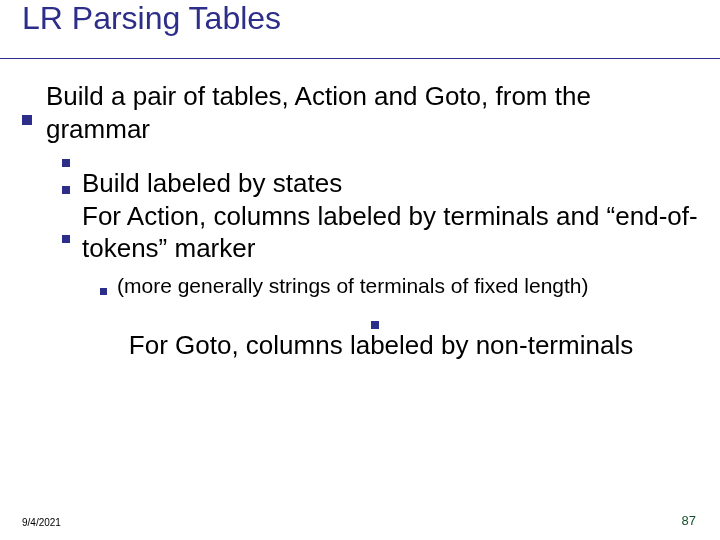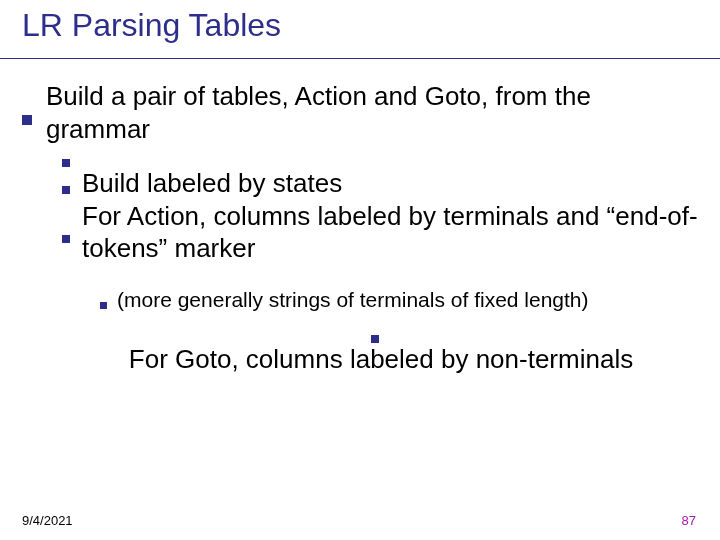--- a/index.html
+++ b/index.html
@@ -13,21 +13,21 @@
     position: relative;
   }
   .slide {
     width: 720px;
     height: 540px;
     position: relative;
     box-sizing: border-box;
   }
   .title {
     position: absolute;
-    top: 7px;
+    top: 0;
     left: 22px;
     font-size: 32px;
     color: #2d2d8a;
     font-weight: normal;
   }
   .underline {
     position: absolute;
     top: 58px;
     left: 0;
     width: 720px;
@@ -75,40 +75,40 @@
   }
   .lvl2 {
     margin-left: 40px;
   }
   .lvl2-text {
     font-size: 26px;
     line-height: 1.25;
   }
   .lvl3 {
     margin-left: 78px;
-    margin-top: 22px;
+    margin-top: 8px;
     margin-bottom: 6px;
   }
   .lvl3-text {
     font-size: 21px;
     line-height: 1.25;
   }
   .footer-date {
     position: absolute;
     bottom: 12px;
     left: 22px;
-    font-size: 13px;
+    font-size: 10px;
     color: #000;
   }
   .footer-num {
     position: absolute;
     bottom: 12px;
     right: 24px;
     font-size: 13px;
-    color: #a21caf;
+    color: #14532d;
   }
   .gap-top { margin-top: 2px; }
   .gap-after-lvl3 { margin-top: 8px; flex-direction: column; }
 </style>
 </head>
 <body>
 
 <div class="slide">
 
   <div class="title">LR Parsing Tables</div>

